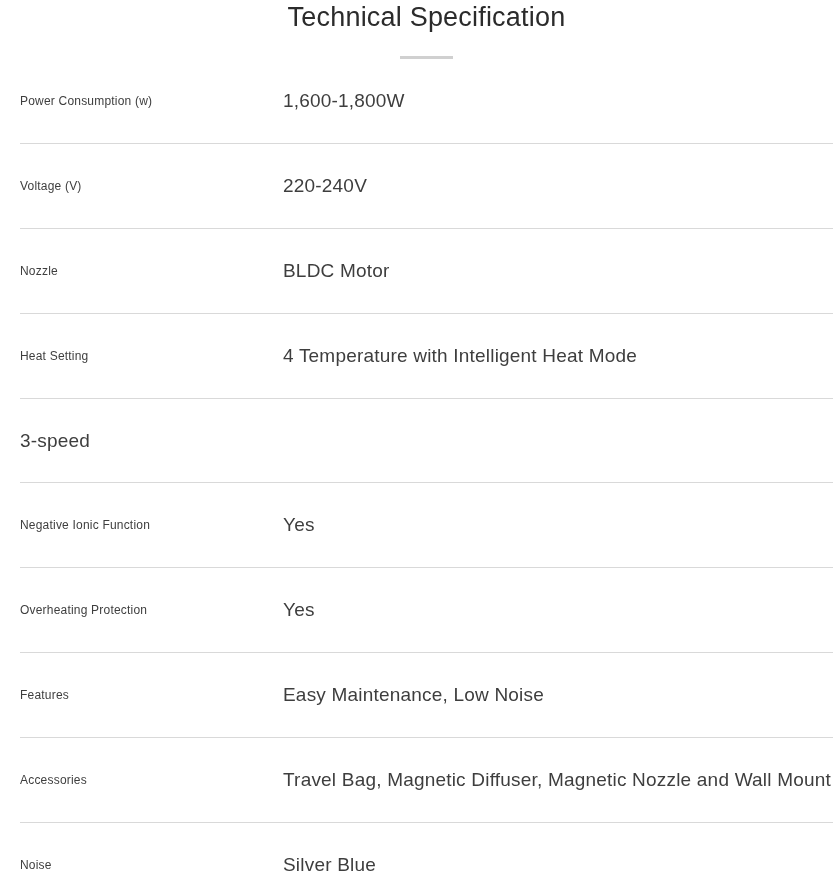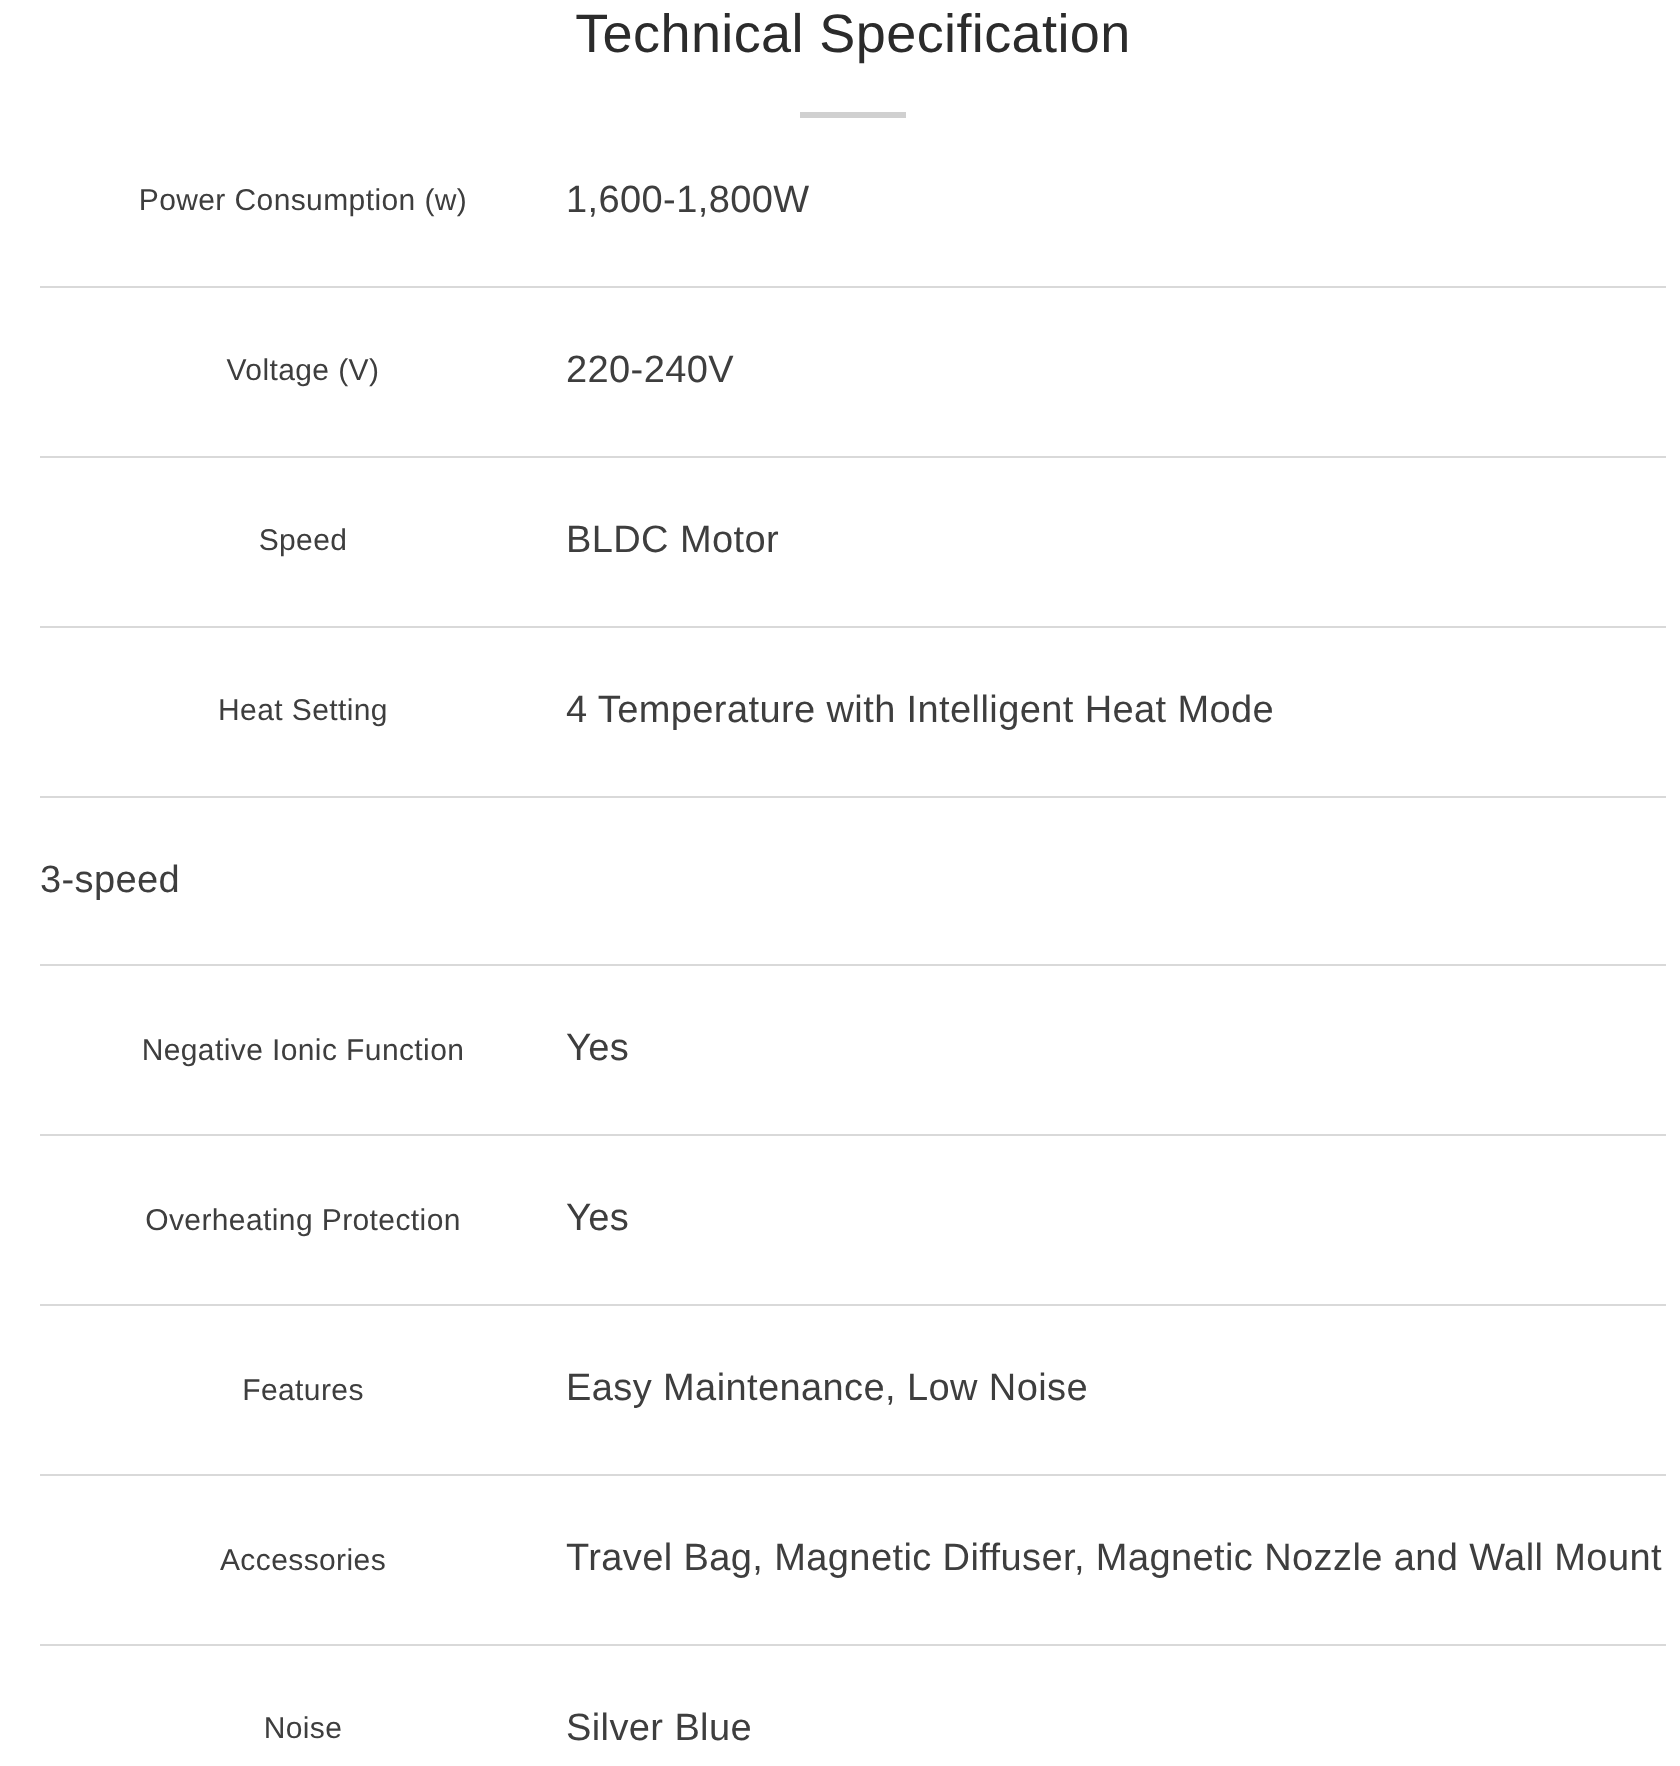--- a/index.html
+++ b/index.html
@@ -46,25 +46,24 @@
   }
   .spec-row{
     box-sizing:border-box;
     height:84.9px;
     display:flex;
     align-items:center;
     border-bottom:1px solid var(--divider);
   }
   .spec-label{
     flex:0 0 263px;
-    font-size:15px;
+    font-size:12px;
     color:var(--row-text);
     letter-spacing:0.2px;
     white-space:nowrap;
-    text-align:center;
   }
   .spec-value{
     flex:1 1 auto;
     font-size:19px;
     color:var(--row-text);
     letter-spacing:0.2px;
     white-space:nowrap;
   }
 </style>
 </head>
@@ -83,21 +82,21 @@
       <div class="spec-label">Power Consumption (w)</div>
       <div class="spec-value">1,600-1,800W</div>
     </div>
 
     <div class="spec-row">
       <div class="spec-label">Voltage (V)</div>
       <div class="spec-value">220-240V</div>
     </div>
 
     <div class="spec-row">
-      <div class="spec-label">Speed</div>
+      <div class="spec-label">Nozzle</div>
       <div class="spec-value">BLDC Motor</div>
     </div>
 
     <div class="spec-row">
       <div class="spec-label">Heat Setting</div>
       <div class="spec-value">4 Temperature with Intelligent Heat Mode</div>
     </div>
 
     <div class="spec-row">
       <div class="spec-value">3-speed</div>

